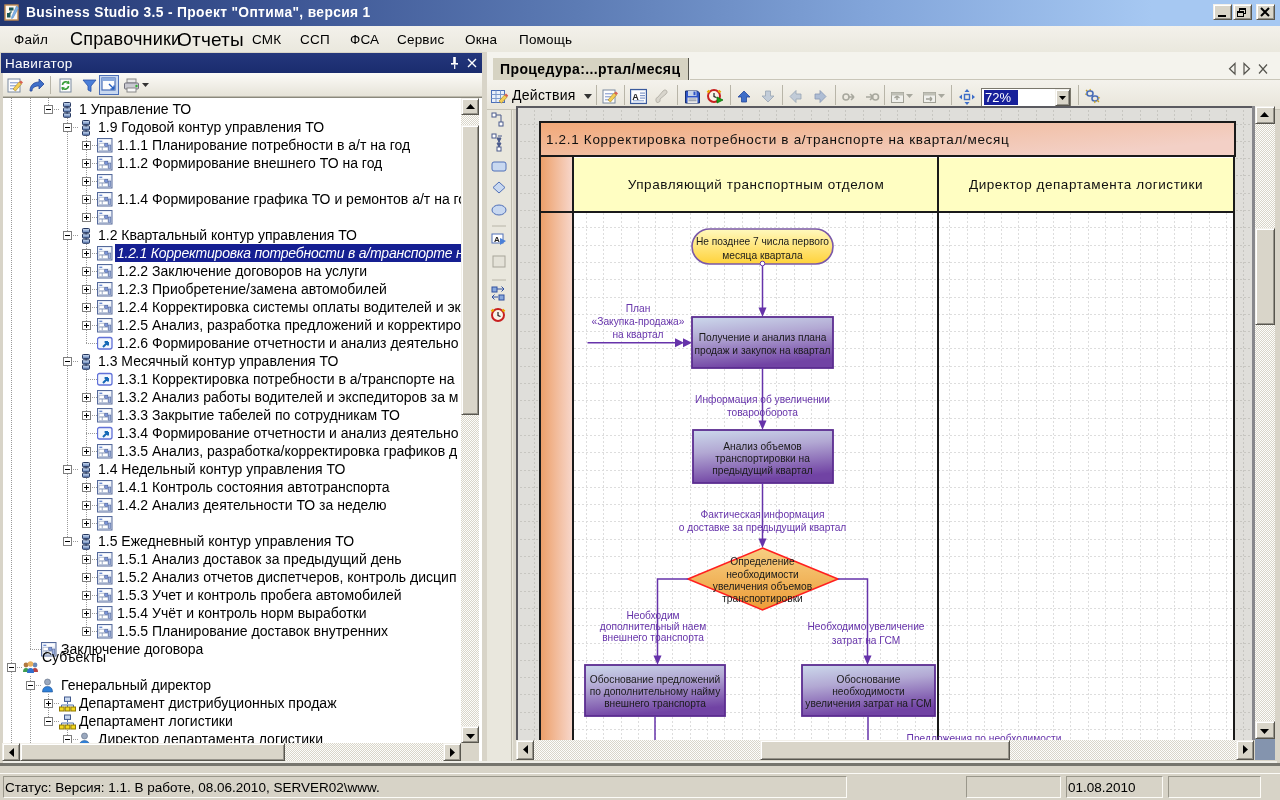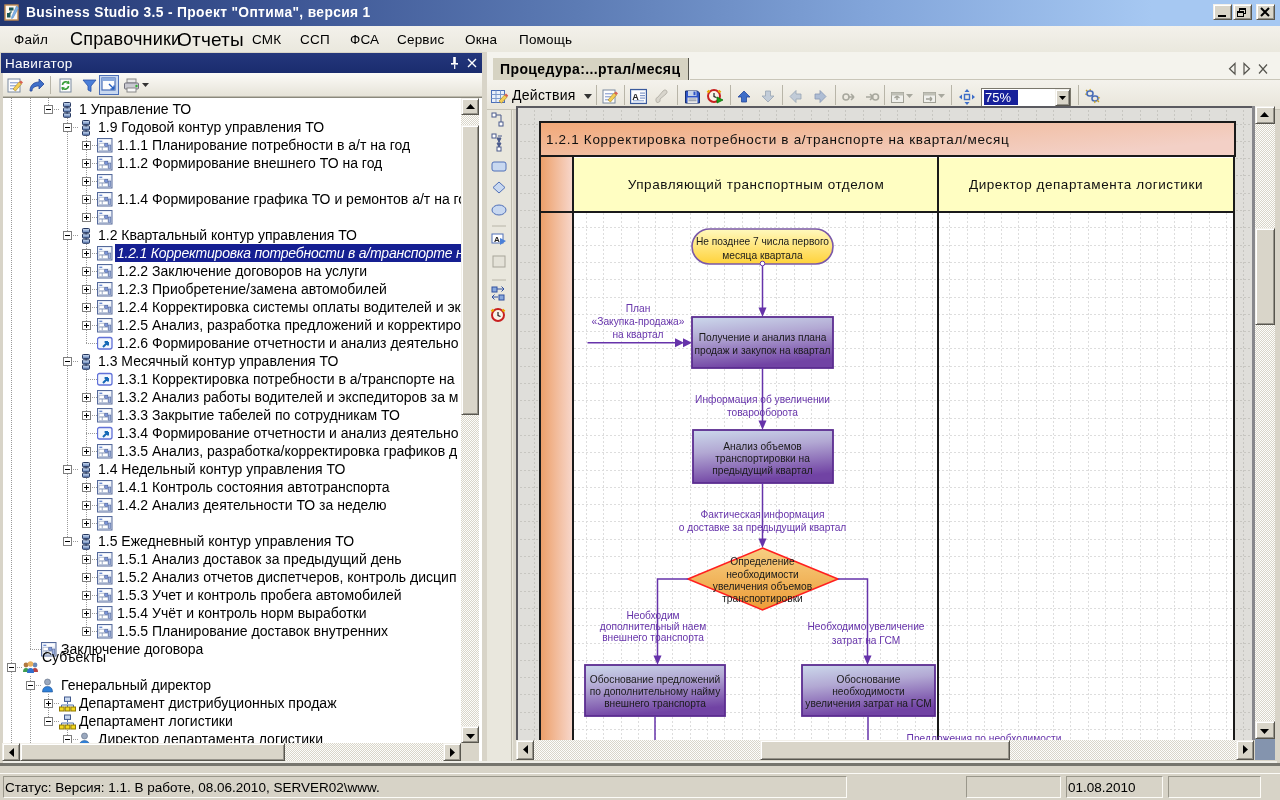--- a/index.html
+++ b/index.html
@@ -754,21 +754,21 @@
 </svg>
 <svg class="a" style="left:938px;top:94px" width="8" height="6">
     <path d="M0 0 L7 0 L3.5 4 Z" fill="#A8A89E"></path>
   </svg>
 <svg class="a" style="left:958px;top:88px" width="18" height="18">
 <path d="M9 1 L11.5 4 L6.5 4 Z M9 17 L11.5 14 L6.5 14 Z M1 9 L4 6.5 L4 11.5 Z M17 9 L14 6.5 L14 11.5 Z" fill="#3E6EC8"></path>
 <rect x="6.5" y="6.5" width="5" height="5" fill="none" stroke="#3E6EC8" stroke-width="1.4"></rect>
 </svg>
 <div class="a" style="left:981px;top:88px;width:90px;height:19px;background:#fff;border:1px solid #7A776C"></div>
 <div class="a" style="left:984px;top:90px;width:34px;height:15px;background:#17209A"></div>
-<div class="a" style="left:985px;top:89px;height:17px;line-height:17px;font-size:13px;color:#fff">75%</div>
+<div class="a" style="left:985px;top:89px;height:17px;line-height:17px;font-size:13px;color:#fff">72%</div>
 <div class="a btn3d" style="left:1055px;top:89px;width:15px;height:17px">
     <svg width="13" height="15" style="display:block">
       <path d="M3 6 L10 6 L6.5 10 Z" fill="#000"></path>
     </svg>
   </div>
 <svg class="a" style="left:1084px;top:88px" width="18" height="17">
 <path d="M2 2 L4 4 M6 1 L6.5 3 M1 6 L3 6.5" stroke="#C8A020" stroke-width="1.2"></path>
 <rect x="3" y="3" width="6" height="5" rx="2.5" fill="none" stroke="#4A6EB8" stroke-width="1.6"></rect>
 <rect x="8" y="8" width="6" height="5" rx="2.5" fill="none" stroke="#4A6EB8" stroke-width="1.6"></rect>
 <path d="M15 14 L13 12 M11 15 L10.5 13 M16 10 L14 9.5" stroke="#C8A020" stroke-width="1.2"></path>

